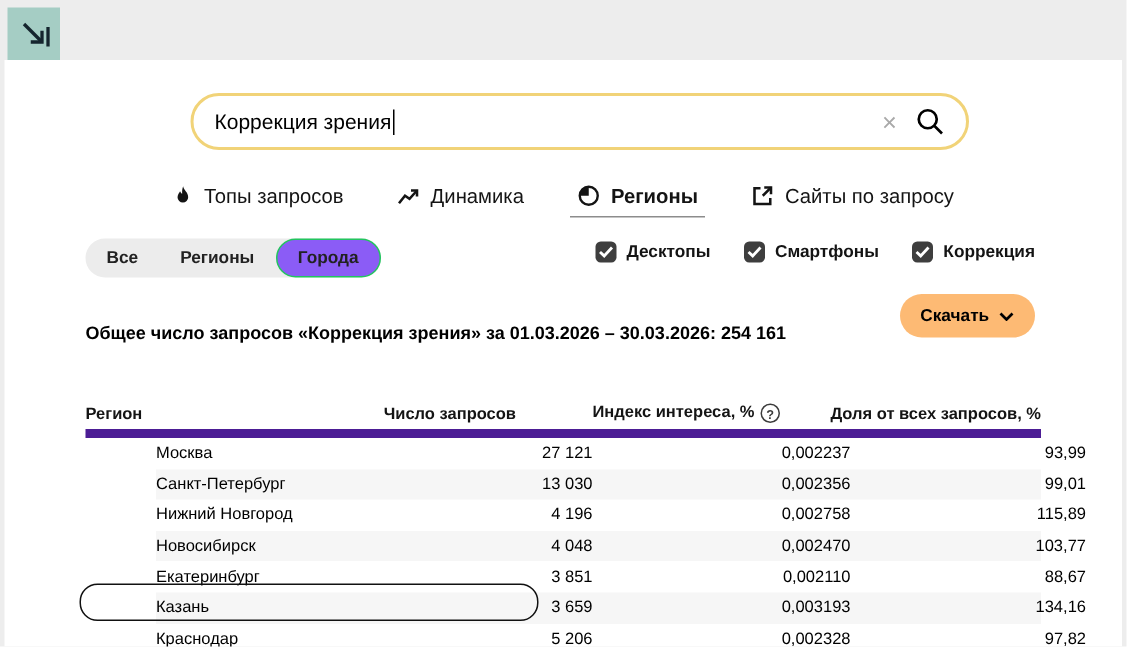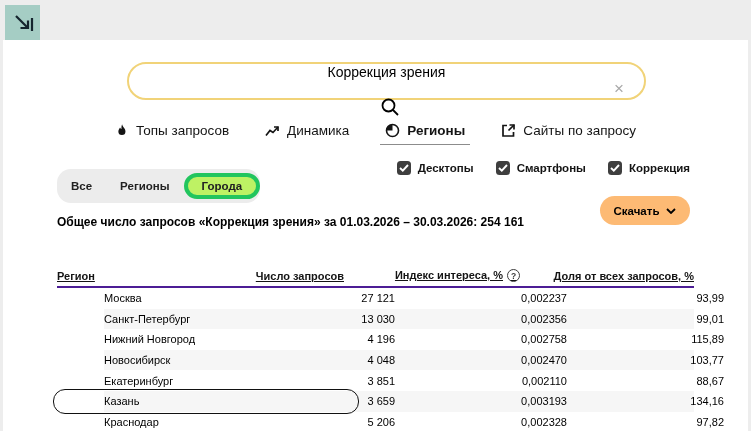--- a/index.html
+++ b/index.html
@@ -17,48 +17,48 @@
   }
   
   .card{
     position:absolute;left:3px;right:3px;top:40px;bottom:0;
     background:#ffffff;
   }
   
   .search-box{
     position:absolute;left:124px;top:22px;width:487px;height:34px;
     border:2px solid #f1d378;border-radius:20px;
-    display:flex;align-items:center;padding:0 14px;background:#fff;flex-direction:column;
+    display:flex;align-items:center;padding:0 14px;background:#fff;
   }
   .search-text{font-size:14px;color:#000;white-space:nowrap;}
   .caret{display:inline-block;width:1.5px;height:17px;background:#000;margin-left:1px;}
   .clear-x{margin-left:auto;color:#a9a9a9;font-size:17px;line-height:1;cursor:pointer;padding:0 6px;}
   .mag{cursor:pointer;display:flex;margin-left:6px;}
   
   .tabs{
     position:absolute;left:0;right:0;top:80px;height:30px;
     display:flex;justify-content:center;align-items:flex-start;gap:26px;
   }
   .tab{
     display:flex;align-items:center;gap:7px;font-size:13.5px;font-weight:500;
     padding:3px 5px 6px 5px;cursor:pointer;white-space:nowrap;
   }
   .tab.active{font-weight:700;border-bottom:1.5px solid #8c8c8c;}
   .tab svg{flex:0 0 auto;}
   
   .seg{
-    position:absolute;left:54px;top:129px;height:34px;
+    position:absolute;left:54px;top:119px;height:26px;
     background:#ececec;border-radius:14px;display:flex;align-items:center;justify-content:space-between;
   }
   .seg-item{
     font-size:11.5px;font-weight:600;padding:0 14px;height:26px;
     display:flex;align-items:center;cursor:pointer;color:#222;border-radius:14px;
   }
   .seg-item.active{
-    background:#bef264;border:4px solid #22c55e;height:26px;box-sizing:border-box;
+    background:#8b5cf6;border:1px solid #22c55e;height:26px;box-sizing:border-box;
   }
   
   .devices{
     position:absolute;right:58px;top:121px;display:flex;gap:22px;align-items:center;
   }
   .dev{display:flex;align-items:center;gap:7px;cursor:pointer;}
   .cbx{
     width:14px;height:14px;background:#3e3e3e;border-radius:3.5px;
     display:flex;align-items:center;justify-content:center;flex:0 0 auto;
   }
@@ -72,22 +72,22 @@
     position:absolute;left:597px;top:156px;width:90px;height:29px;
     background:#fdba74;border:none;border-radius:15px;
     display:flex;align-items:center;justify-content:center;gap:7px;
     font-size:11.5px;font-weight:700;cursor:pointer;
     font-family:"Liberation Sans","DejaVu Sans",sans-serif;
   }
   
   .tbl{position:absolute;left:54px;top:225px;width:637px;}
   .thead{
     display:grid;grid-template-columns:234px 57px 172px 174px;
-    align-items:center;height:21px;border-bottom:2px solid #4c1d95;
-    font-size:11px;font-weight:700;text-decoration:underline;
+    align-items:center;height:21px;border-bottom:6px solid #4c1d95;
+    font-size:11px;font-weight:700;
   }
   .thead .h{white-space:nowrap;}
   .h-num,.h-share,.h-index{display:flex;justify-content:flex-end;align-items:flex-start;gap:4px;}
   .help{
     width:13px;height:13px;border:1.2px solid #3c3c3c;border-radius:50%;
     display:flex;align-items:center;justify-content:center;
     font-size:8.5px;font-weight:700;color:#3c3c3c;box-sizing:border-box;cursor:pointer;
   }
   .rows{display:block;}
   .trow{

